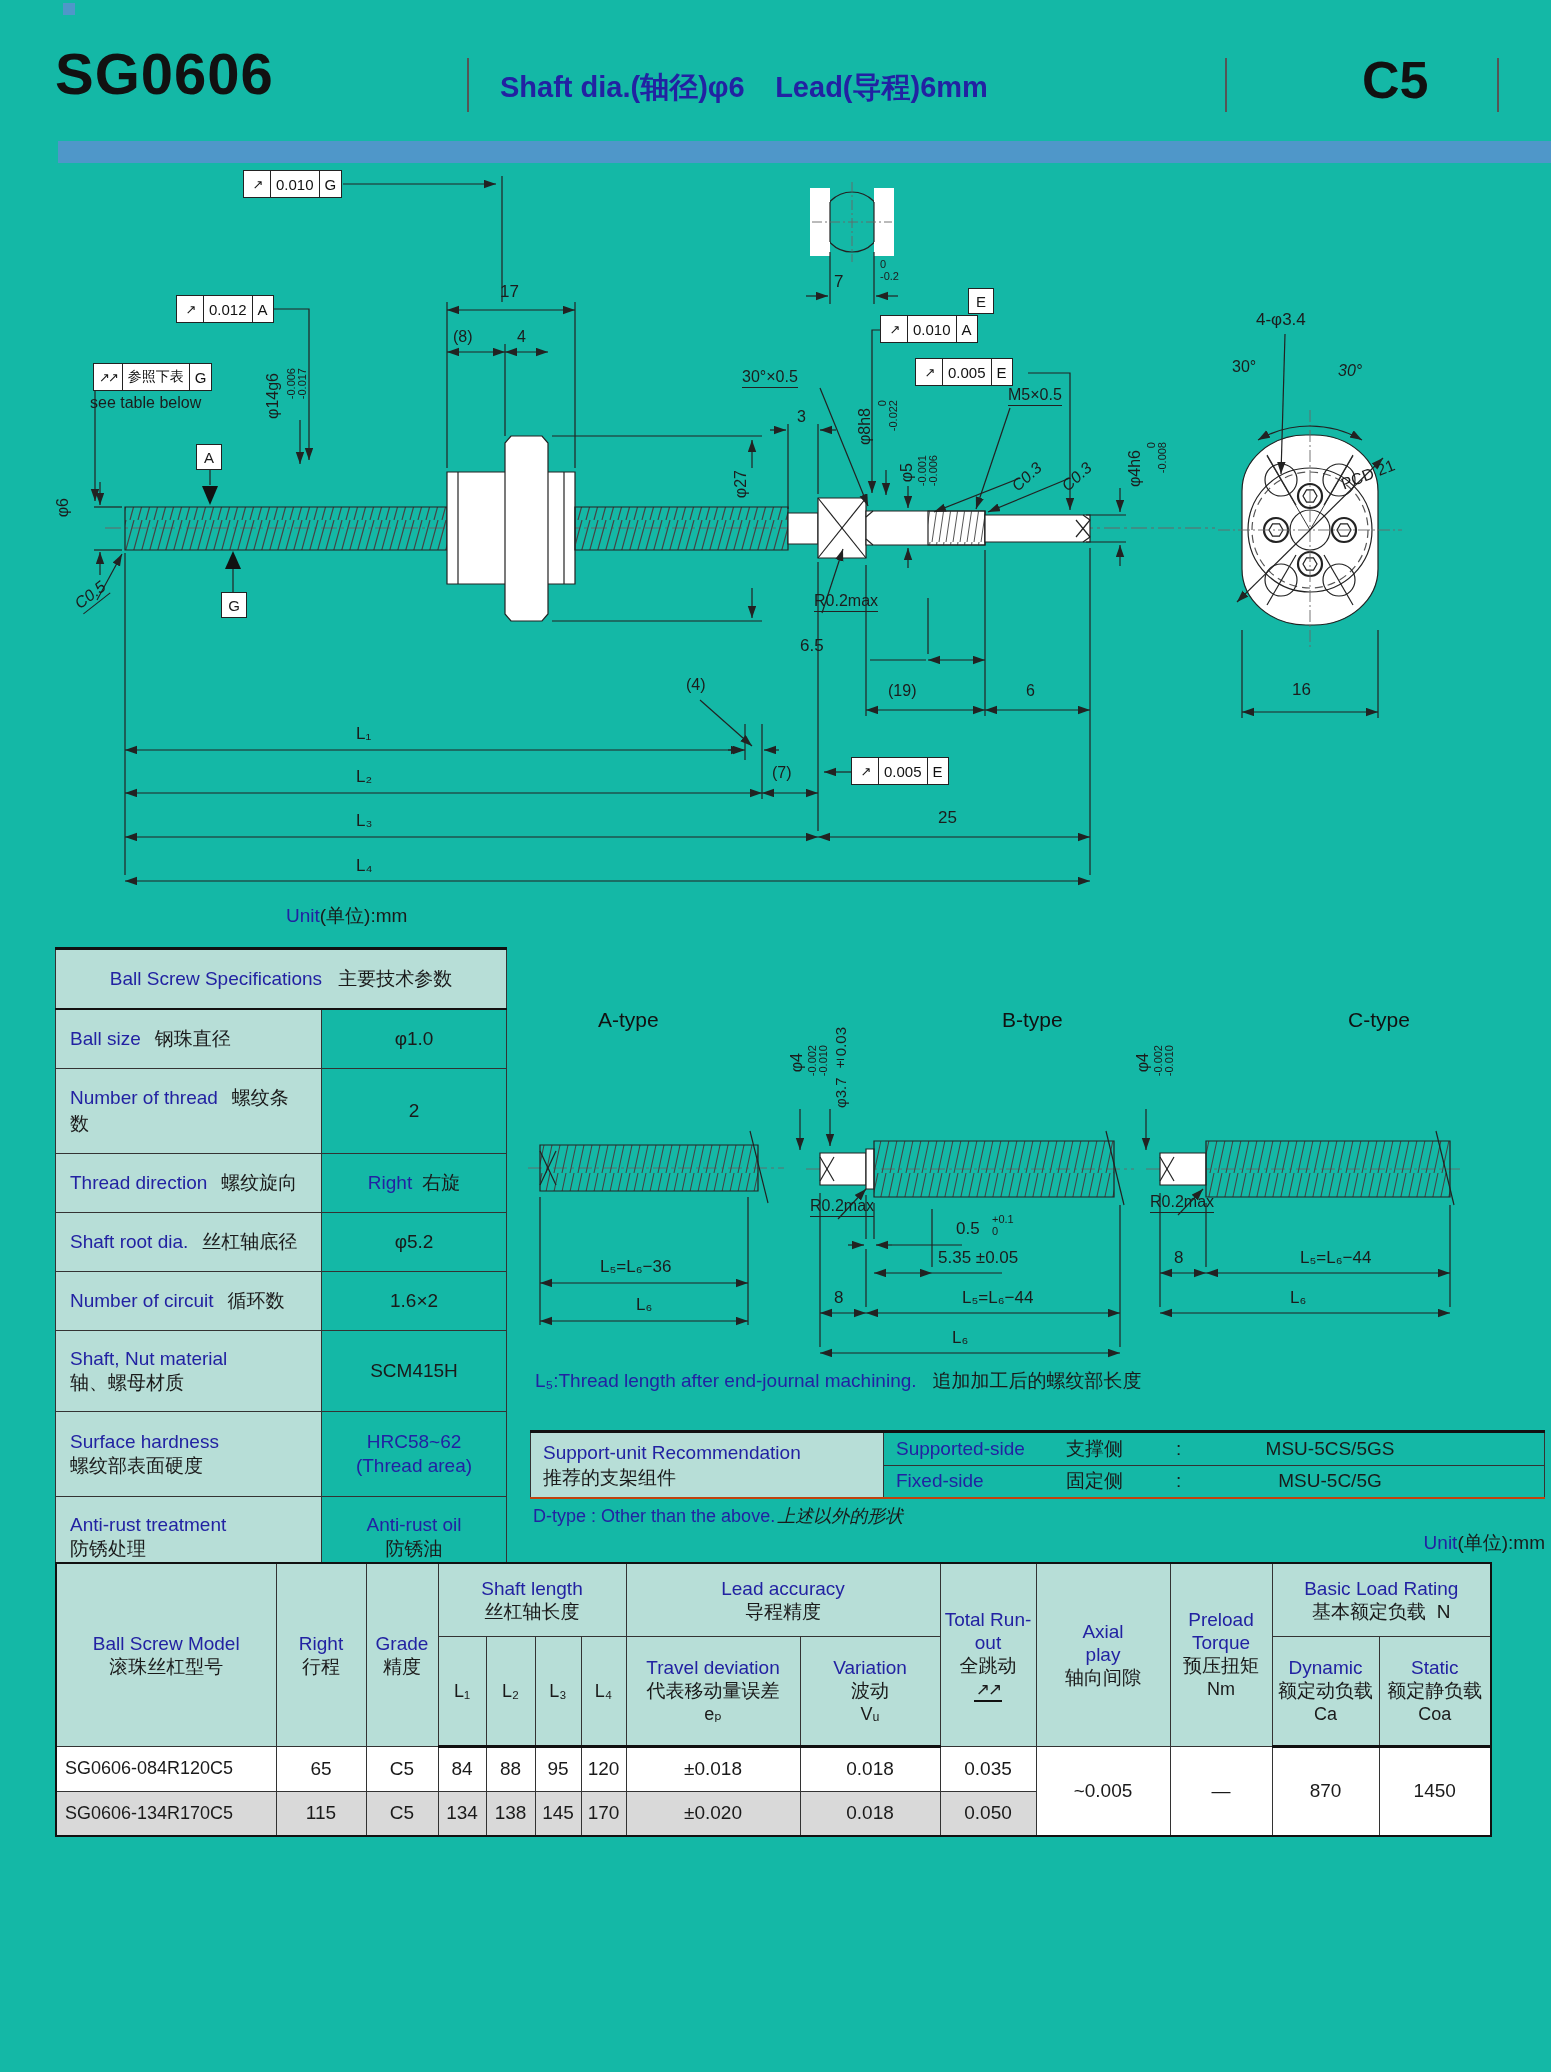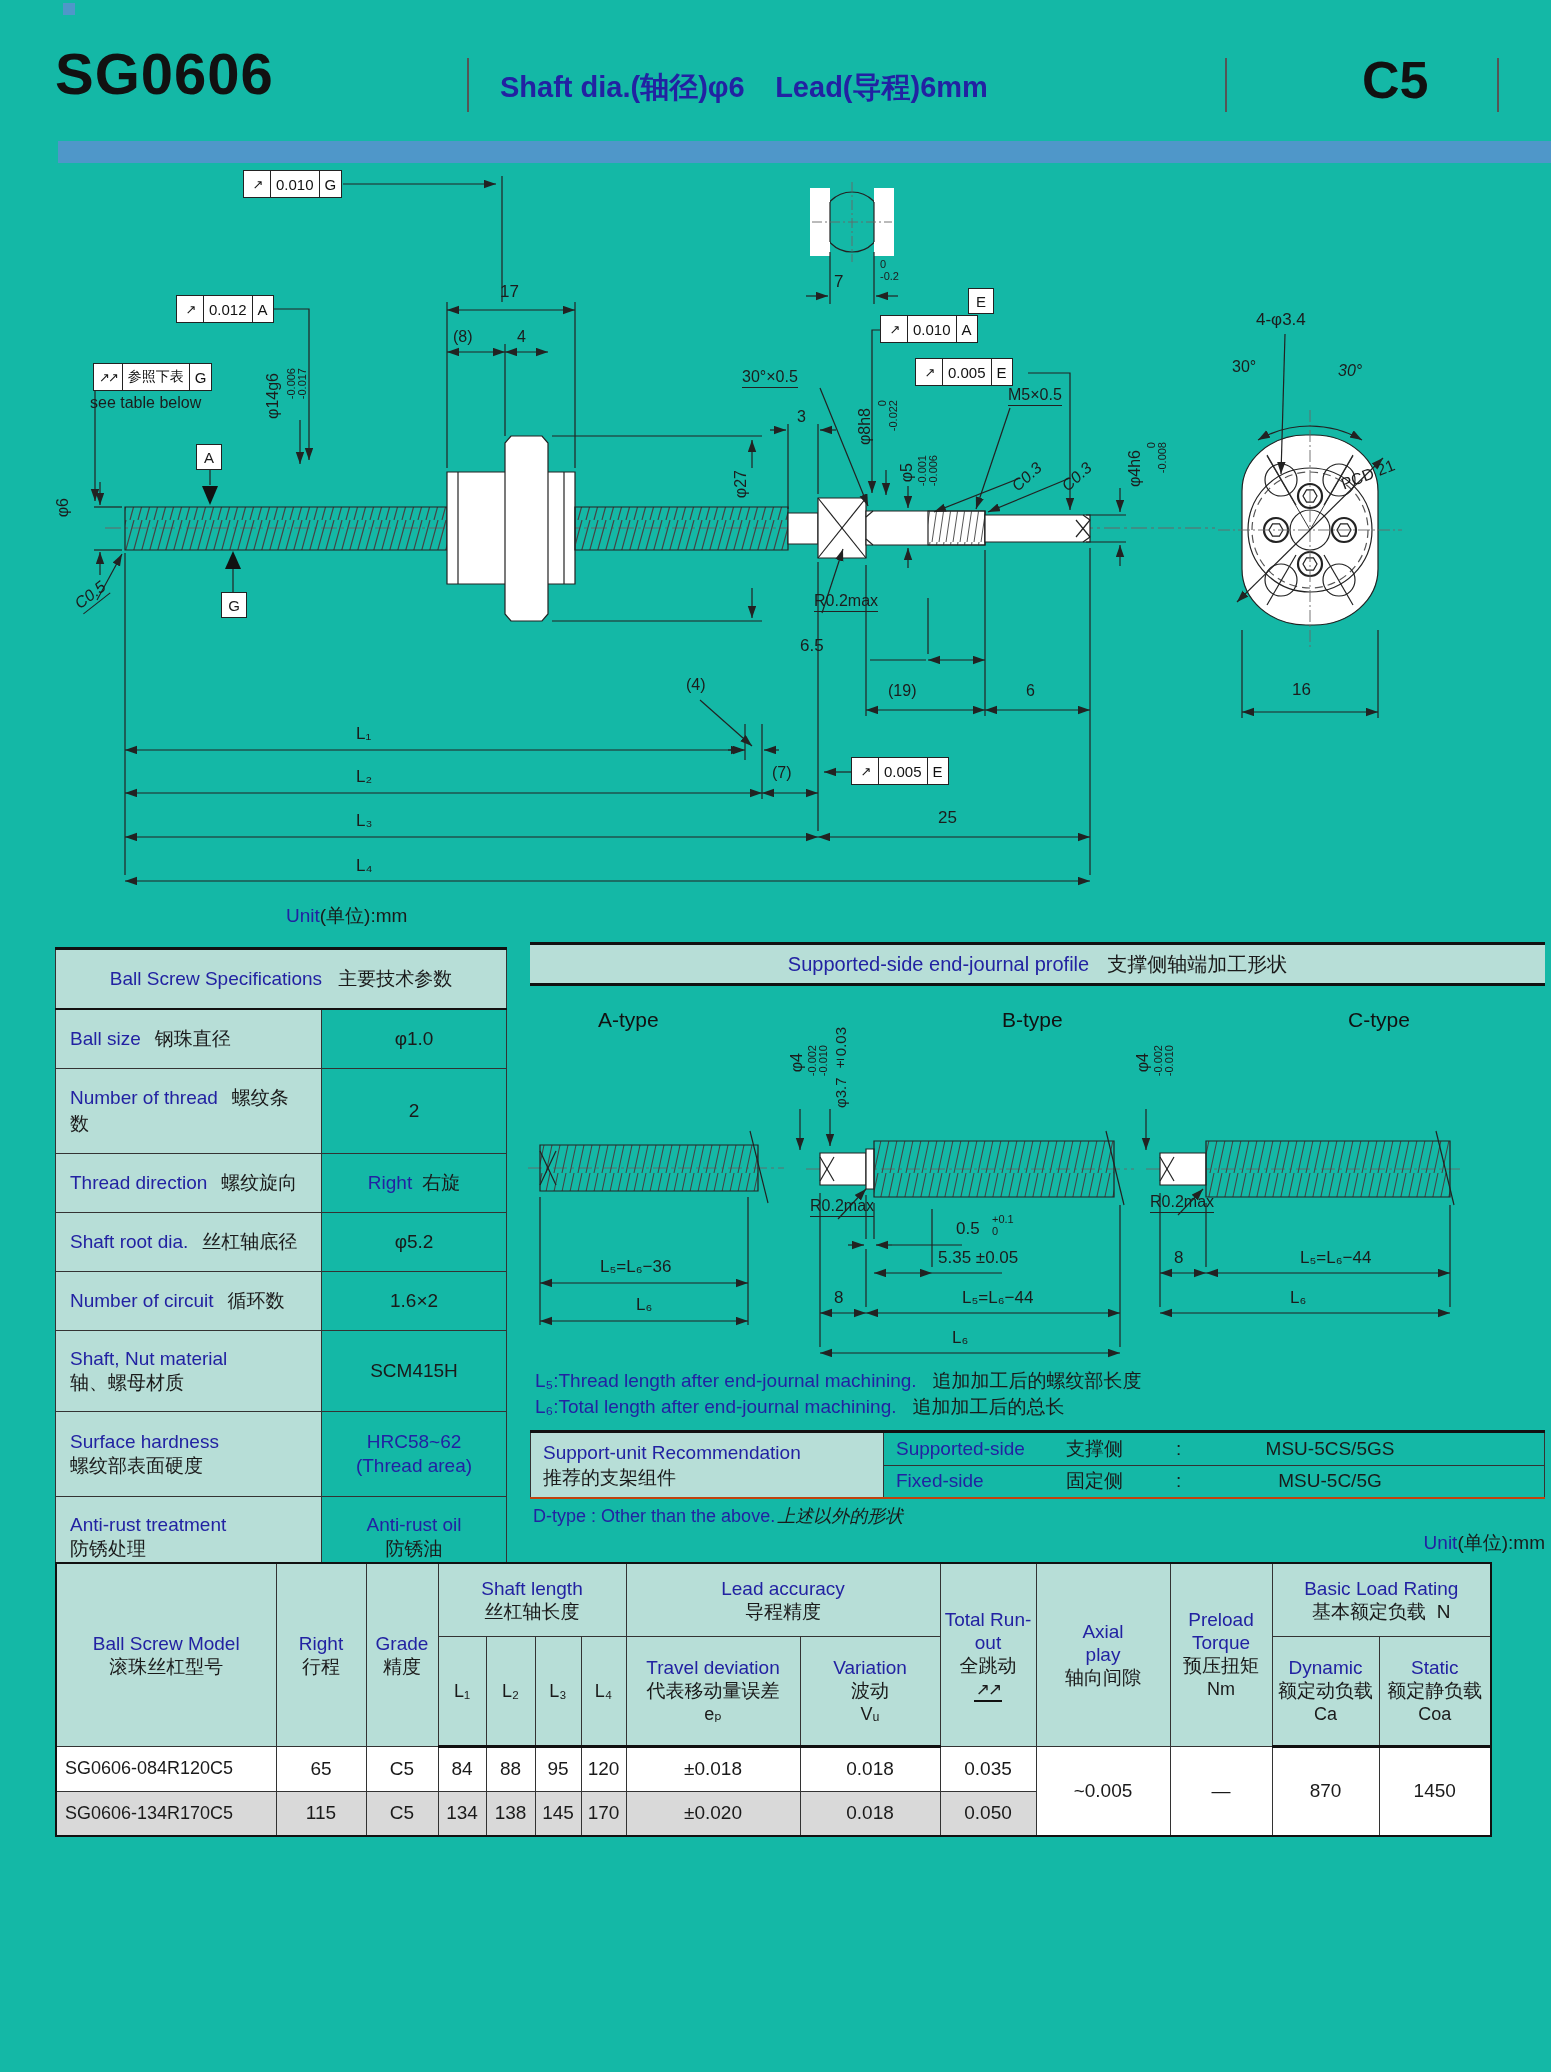--- a/index.html
+++ b/index.html
@@ -386,24 +386,20 @@
             <span class="line blk">防锈处理</span>
           </td>
       <td class="val">
             <span class="line navy">Anti-rust oil</span>
             <span class="line blk">防锈油</span>
           </td>
         </tr>
   </tbody>
     </table>
 
-  <div class="sechead" style="left:530px;top:942px;width:1015px;height:38px;">
-    <span class="navy">Supported-side end-journal profile</span>
-      <span class="blk">支撑侧轴端加工形状</span>
-  </div>
   <div class="typelab" style="left:598px;top:1008px;">A-type</div>
   <div class="typelab" style="left:1002px;top:1008px;">B-type</div>
   <div class="typelab" style="left:1348px;top:1008px;">C-type</div>
 
   <div class="abs" style="left:0;top:1005px;width:1551px;height:360px;">
     <svg width="1551" height="360">
       <defs>
         <marker id="ar2" orient="auto" markerWidth="11" markerHeight="8" refX="10" refY="3.5">
             <path d="M0,0 L10,3.5 L0,7 z" fill="#222"></path>
           </marker>
@@ -488,23 +484,20 @@
     <div class="rv sm" style="left:1152px;top:40px;">-0.002</div>
     <div class="rv sm" style="left:1163px;top:40px;">-0.010</div>
     <div class="dl ul" style="left:1150px;top:188px;">R0.2max</div>
     <div class="dl big" style="left:1174px;top:243px;">8</div>
     <div class="dl big" style="left:1300px;top:243px;">L₅=L₆−44</div>
     <div class="dl big" style="left:1290px;top:283px;">L₆</div>
   </div>
 
   <div class="ftnote" style="left:535px;top:1368px;font-size:19px;">
     <span class="navy">L₅:Thread length after end-journal machining.</span><span class="blk" style="margin-left:16px;">追加加工后的螺纹部长度</span>
-  </div>
-  <div class="ftnote" style="left:535px;top:1394px;font-size:19px;">
-    <span class="navy">L₆:Total length after end-journal machining.</span><span class="blk" style="margin-left:16px;">追加加工后的总长</span>
   </div>
 
   <div class="sup">
     <div class="left">
       <span class="navy">Support-unit Recommendation</span>
       <span class="blk">推荐的支架组件</span>
     </div>
     <div class="right">
       <div class="row">
         <span class="c1 navy">Supported-side</span>

